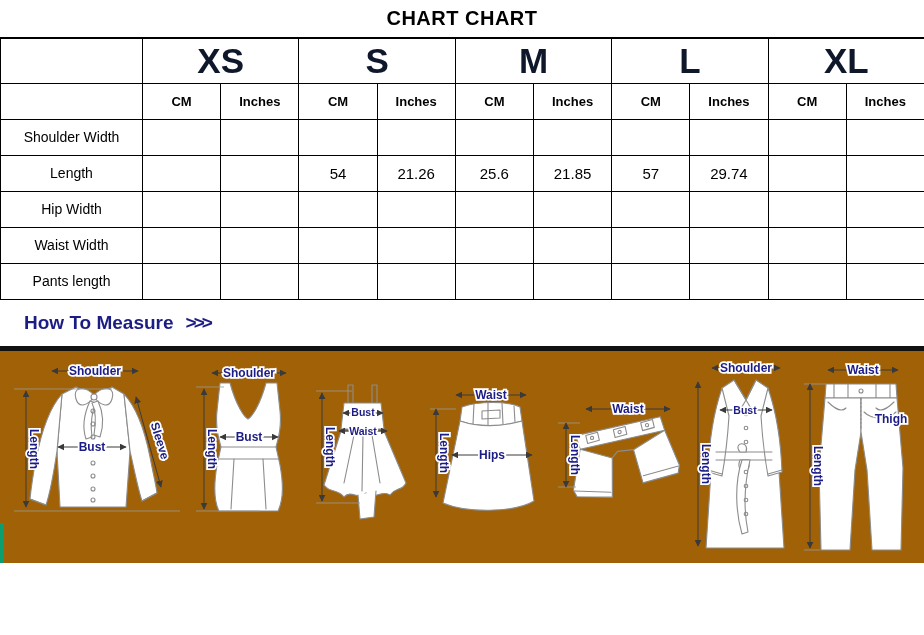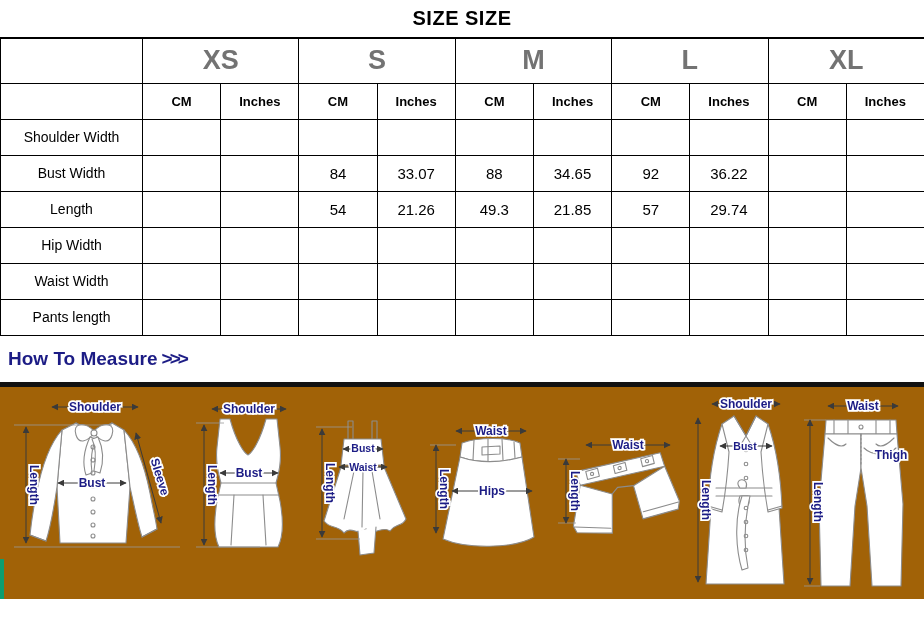--- a/index.html
+++ b/index.html
@@ -12,28 +12,28 @@
   .title-bar h1 { font-size: 20px; font-weight: bold; color:#000; letter-spacing:.5px; }
 
   
   table.size-table { width: 924px; border-collapse: collapse; table-layout: fixed; border: 1px solid #000; border-top: 2px solid #000; }
   table.size-table td { border: 1px solid #000; text-align: center; vertical-align: middle; background:#fff; overflow:hidden; }
   col.c-label { width: 142px; }
   col.c-data { width: 78.2px; }
   tr.size-row { height: 45px; }
   tr.unit-row { height: 36px; }
   tr.body-row { height: 36px; padding-left: 27px; }
-  td.size-cell { font-size: 27px; font-weight: bold; color: #737373; }
+  td.size-cell { font-size: 35px; font-weight: bold; color: #0f172a; }
   td.unit-cell { font-size: 13px; font-weight: bold; color:#000; }
   td.rlabel { font-size: 14px; color:#000; }
   td.val { font-size: 15px; color:#000; }
   td.sh { background: #d6dbe2; }
 
   
-  .measure-head { height: 46px; display:flex; align-items:center; padding-left: 8px; gap: 4px; }
+  .measure-head { height: 46px; display:flex; align-items:center; padding-left: 24px; gap: 12px; }
   .measure-head .ht { color:#1c1c85; font-size: 19px; font-weight: bold; }
   .measure-head .arr { color:#1c1c85; font-size: 19px; font-weight: bold; letter-spacing: -3px; }
   .black-bar { height: 5px; background: #111; width: 924px; }
 
   .diagram-area { position: relative; width: 924px; height: 212px; background:#a16207; }
   .diagram-area svg { position: absolute; overflow: visible; }
   .green-strip { position:absolute; left:0; width:4px; background:#0d9e70; }
 
   
   .g  { fill:#fff; stroke:#8c8c8c; stroke-width:1.1; stroke-linejoin:round; }
@@ -50,21 +50,21 @@
 
   <svg width="0" height="0" style="position:absolute" aria-hidden="true">
     <defs>
       <marker id="ah" viewBox="0 0 10 10" refX="9" refY="5" markerWidth="7" markerHeight="7" orient="auto-start-reverse">
         <path d="M0,0 L10,5 L0,10 z" fill="#3a3a3a"></path>
       </marker>
     </defs>
   </svg>
 
   <div class="title-bar">
-    <h1>SIZE SIZE</h1>
+    <h1>CHART CHART</h1>
   </div>
 
   <table class="size-table">
     <colgroup>
       <col class="c-label">
         <col class="c-data">
         <col class="c-data">
         <col class="c-data">
         <col class="c-data">
         <col class="c-data">
@@ -104,39 +104,26 @@
         <td class="val"></td>
         <td class="val"></td>
         <td class="val sh"></td>
         <td class="val sh"></td>
         <td class="val"></td>
         <td class="val"></td>
         <td class="val sh"></td>
         <td class="val sh"></td>
       </tr>
       <tr class="body-row">
-        <td class="rlabel">Bust Width</td>
-        <td class="val sh"></td>
-        <td class="val sh"></td>
-        <td class="val">84</td>
-        <td class="val">33.07</td>
-        <td class="val sh">88</td>
-        <td class="val sh">34.65</td>
-        <td class="val">92</td>
-        <td class="val">36.22</td>
-        <td class="val sh"></td>
-        <td class="val sh"></td>
-      </tr>
-      <tr class="body-row">
         <td class="rlabel">Length</td>
         <td class="val sh"></td>
         <td class="val sh"></td>
         <td class="val">54</td>
         <td class="val">21.26</td>
-        <td class="val sh">49.3</td>
+        <td class="val sh">25.6</td>
         <td class="val sh">21.85</td>
         <td class="val">57</td>
         <td class="val">29.74</td>
         <td class="val sh"></td>
         <td class="val sh"></td>
       </tr>
       <tr class="body-row">
         <td class="rlabel">Hip Width</td>
         <td class="val sh"></td>
         <td class="val sh"></td>

